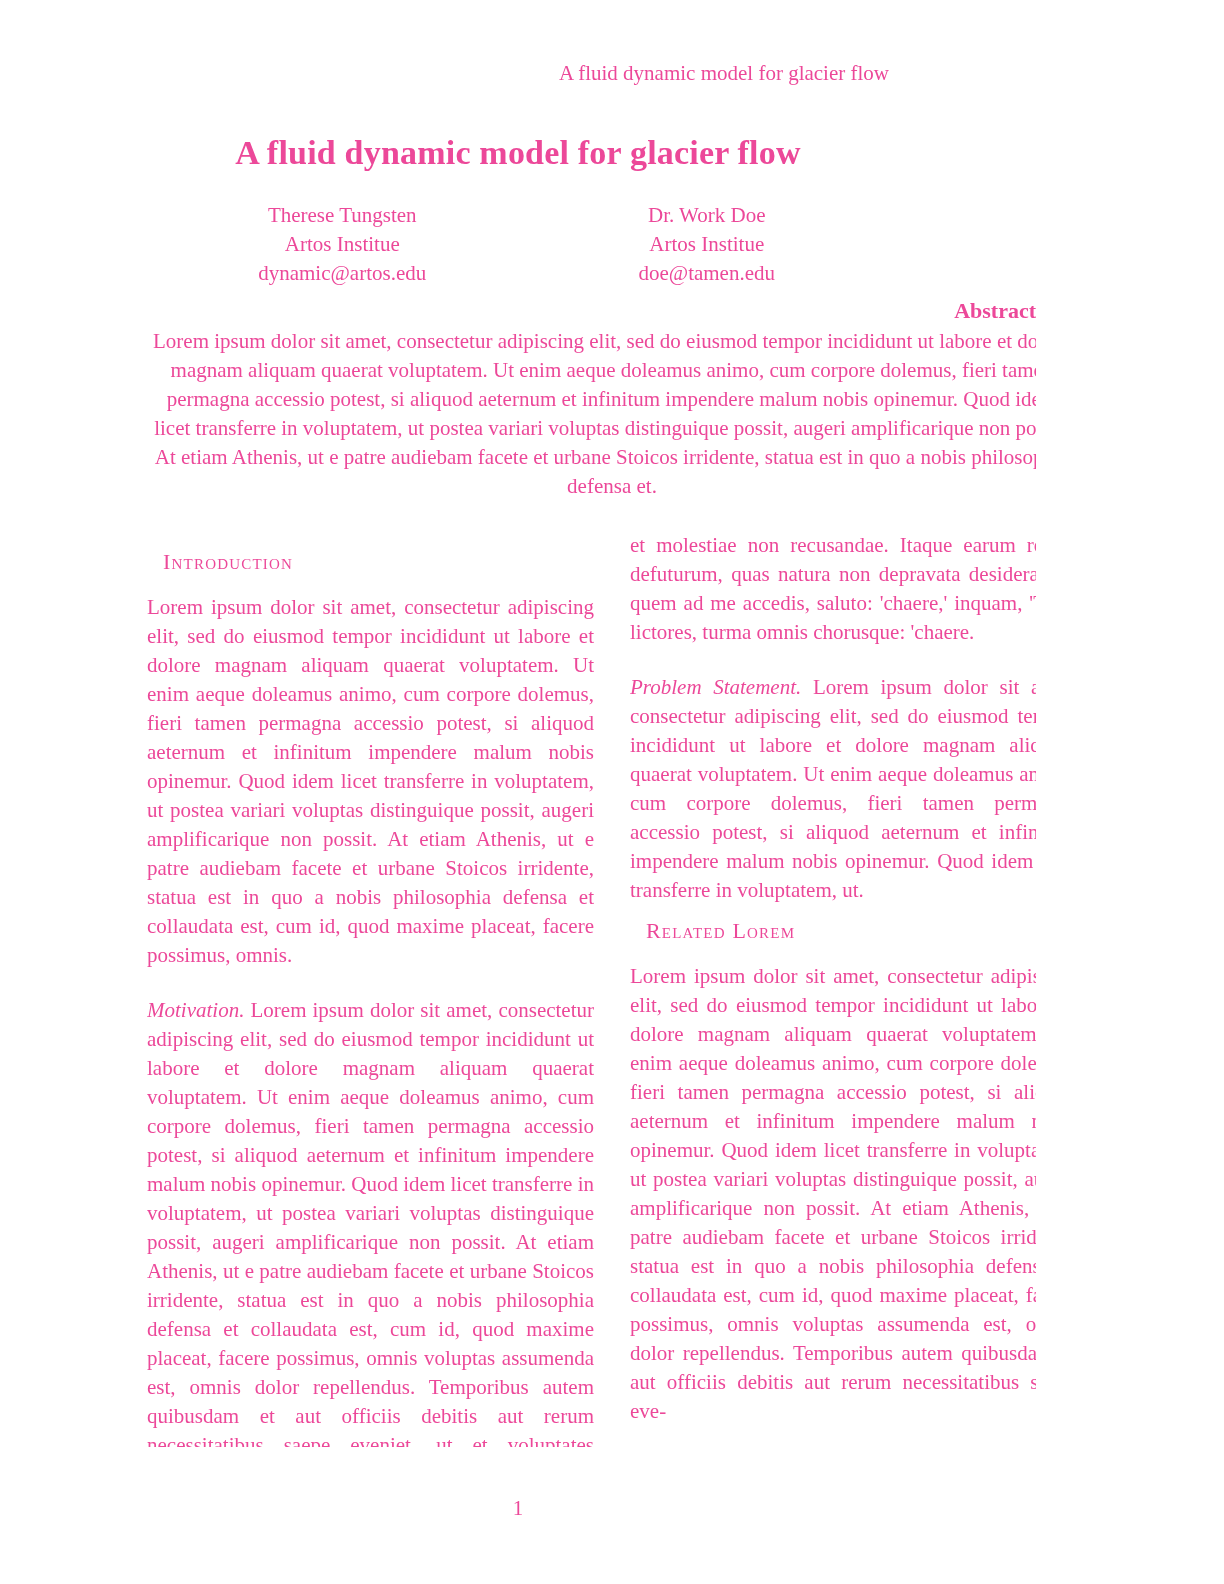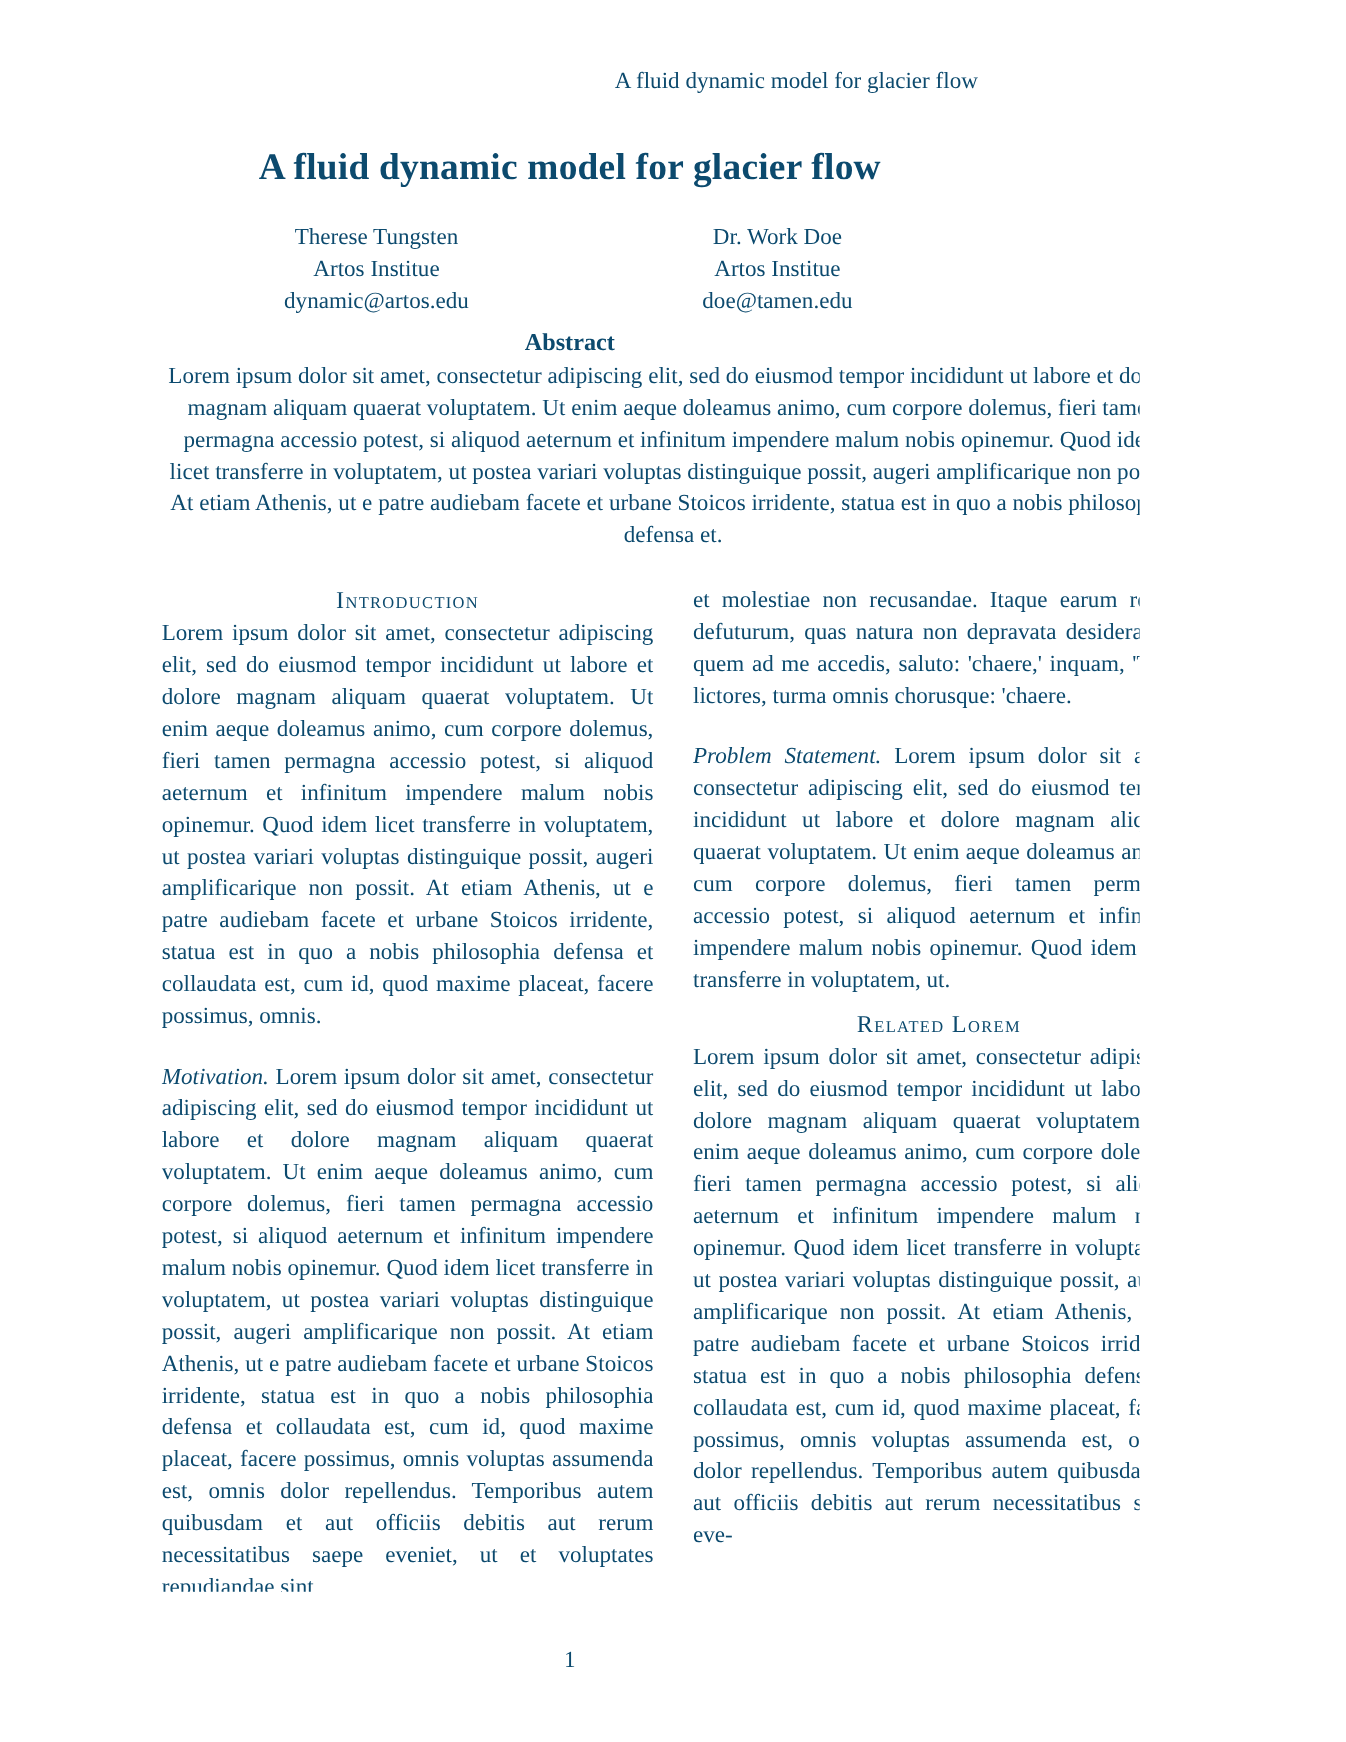--- a/index.html
+++ b/index.html
@@ -5,21 +5,21 @@
   html, body {
     margin: 0;
     padding: 0;
     background: #ffffff;
   }
   .page {
     position: relative;
     width: 1036px;
     height: 1584px;
     background: #ffffff;
-    color: #0c4a6e;
+    color: #ec4899;
     font-family: "Liberation Serif", serif;
     overflow: hidden;
   }
   .running-head {
     position: absolute;
     top: 60px;
     left: 147px;
     right: 147px;
     text-align: right;
     font-size: 21px;
@@ -49,21 +49,21 @@
     text-align: center;
     font-size: 21px;
     line-height: 29px;
   }
   .author-line { display: block; }
   .abstract-heading {
     position: absolute;
     top: 297px;
     left: 0;
     width: 100%;
-    text-align: center;
+    text-align: right;
     font-size: 22px;
     font-weight: 700;
     line-height: 28px;
   }
   .abstract-text {
     position: absolute;
     top: 327px;
     left: 148px;
     width: 928px;
     text-align: center;
@@ -82,22 +82,22 @@
   }
   .col {
     width: 447px;
     overflow: hidden;
   }
   .section-heading {
     font-size: 22px;
     font-weight: 400;
     font-variant: small-caps;
     letter-spacing: 1.2px;
-    text-align: center;
-    margin: 0;
+    text-align: left;
+    margin: 16px;
     line-height: 30px;
   }
   .section-heading.mt { margin-top: 11px; }
   .para {
     margin: 0;
     font-size: 21px;
     line-height: 29px;
     text-align: justify;
   }
   .para + .para { margin-top: 26px; }

